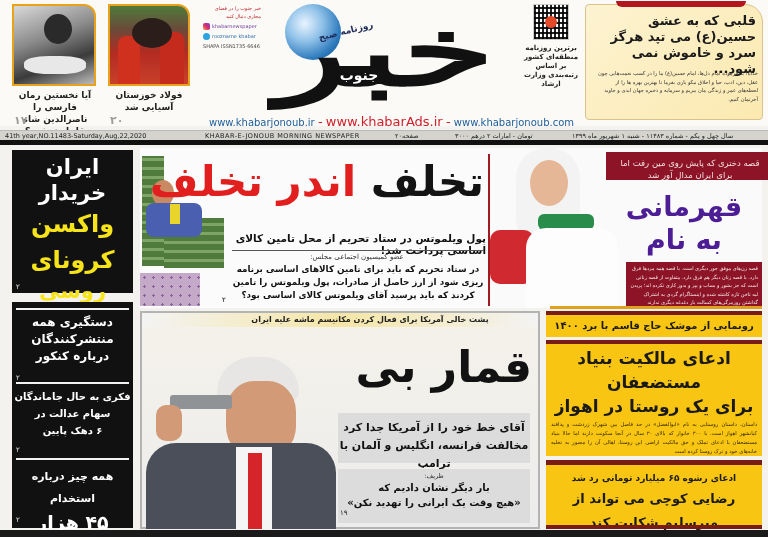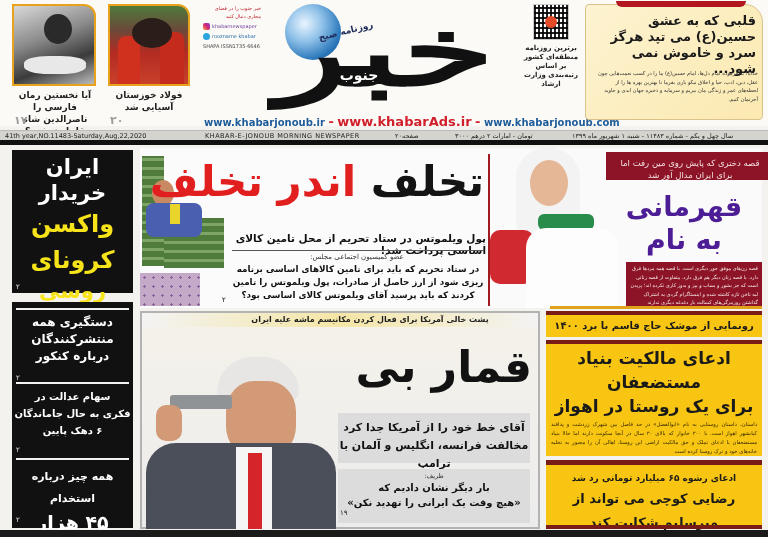--- a/index.html
+++ b/index.html
@@ -24,21 +24,21 @@
   .jonoub-plate { background: #111; color: #fff; font-weight: bold; font-size: 14px; text-align: center; border-radius: 2px; }
   .logo-sub { font-size: 9px; color: #1f2b5a; transform: rotate(-14deg); font-weight: bold; }
 
   .qr { background:
       repeating-linear-gradient(90deg, #222 0 2px, #fff 2px 4px),
       repeating-linear-gradient(0deg, #222 0 2px, #fff 2px 5px);
       background-blend-mode: multiply; border: 1px solid #ccc; }
   .qr-dot { border-radius: 50%; background: #e54a28; }
   .qr-cap { font-size: 7px; font-weight: bold; line-height: 9px; color: #222; direction: rtl; text-align: center; }
 
-  .urls { font-size: 10px; font-weight: bold; color: #1d5c99; white-space: nowrap; }
+  .urls { font-size: 10px; font-weight: normal; color: #1d5c99; white-space: nowrap; }
   .urls .big { color: #d01f2a; font-size: 13px; }
 
   .quote-box { background: linear-gradient(135deg, #fdf3d1 0%, #fbe9b0 100%); border: 1px solid #d9c38b; border-radius: 4px 18px 4px 4px; }
   .quote-tab { background: #b3161f; border-radius: 0 0 6px 6px; }
   .quote-title { font-size: 13px; font-weight: bold; color: #1a1a1a; line-height: 16px; direction: rtl; text-align: right; }
   .quote-body { font-size: 5.2px; color: #333; line-height: 8.6px; direction: rtl; text-align: right; }
 
   
   #infobar { left: 0; top: 130px; width: 768px; height: 10px; background: #d4d3cd; border-top: 1px solid #bbb; }
   .info-t { font-size: 6.5px; color: #222; white-space: nowrap; top: 1px; }
@@ -160,22 +160,22 @@
 
   <div class="abs" style="left:0;top:12px;width:121px;height:64px;">
     <div class="lc-h" style="font-size:12px;line-height:17px;">دستگیری همه</div>
     <div class="lc-h" style="font-size:12px;line-height:17px;">منتشرکنندگان</div>
     <div class="lc-h" style="font-size:12px;line-height:17px;">درباره کنکور</div>
     <div class="abs pgnum" style="left:4px;bottom:-4px;">۲</div>
   </div>
   <div class="whiteline abs" style="left:4px;top:80px;width:113px;"></div>
 
   <div class="abs" style="left:0;top:86px;width:121px;height:64px;">
+    <div class="lc-h" style="font-size:10px;line-height:17px;">فکری به حال جاماندگان</div>
     <div class="lc-h" style="font-size:10px;line-height:17px;">سهام عدالت در</div>
-    <div class="lc-h" style="font-size:10px;line-height:17px;">فکری به حال جاماندگان</div>
     <div class="lc-h" style="font-size:10px;line-height:17px;">۶ دهک پایین</div>
     <div class="abs pgnum" style="left:4px;bottom:-2px;">۲</div>
   </div>
   <div class="whiteline abs" style="left:4px;top:156px;width:113px;"></div>
 
   <div class="abs" style="left:0;top:164px;width:121px;height:58px;">
     <div class="lc-h" style="font-size:11px;line-height:22px;">همه چیز درباره استخدام</div>
     <div class="lc-h" style="font-size:19px;line-height:24px;">۴۵ هزار نفری</div>
     <div class="abs pgnum" style="left:4px;bottom:0;">۲</div>
   </div>

